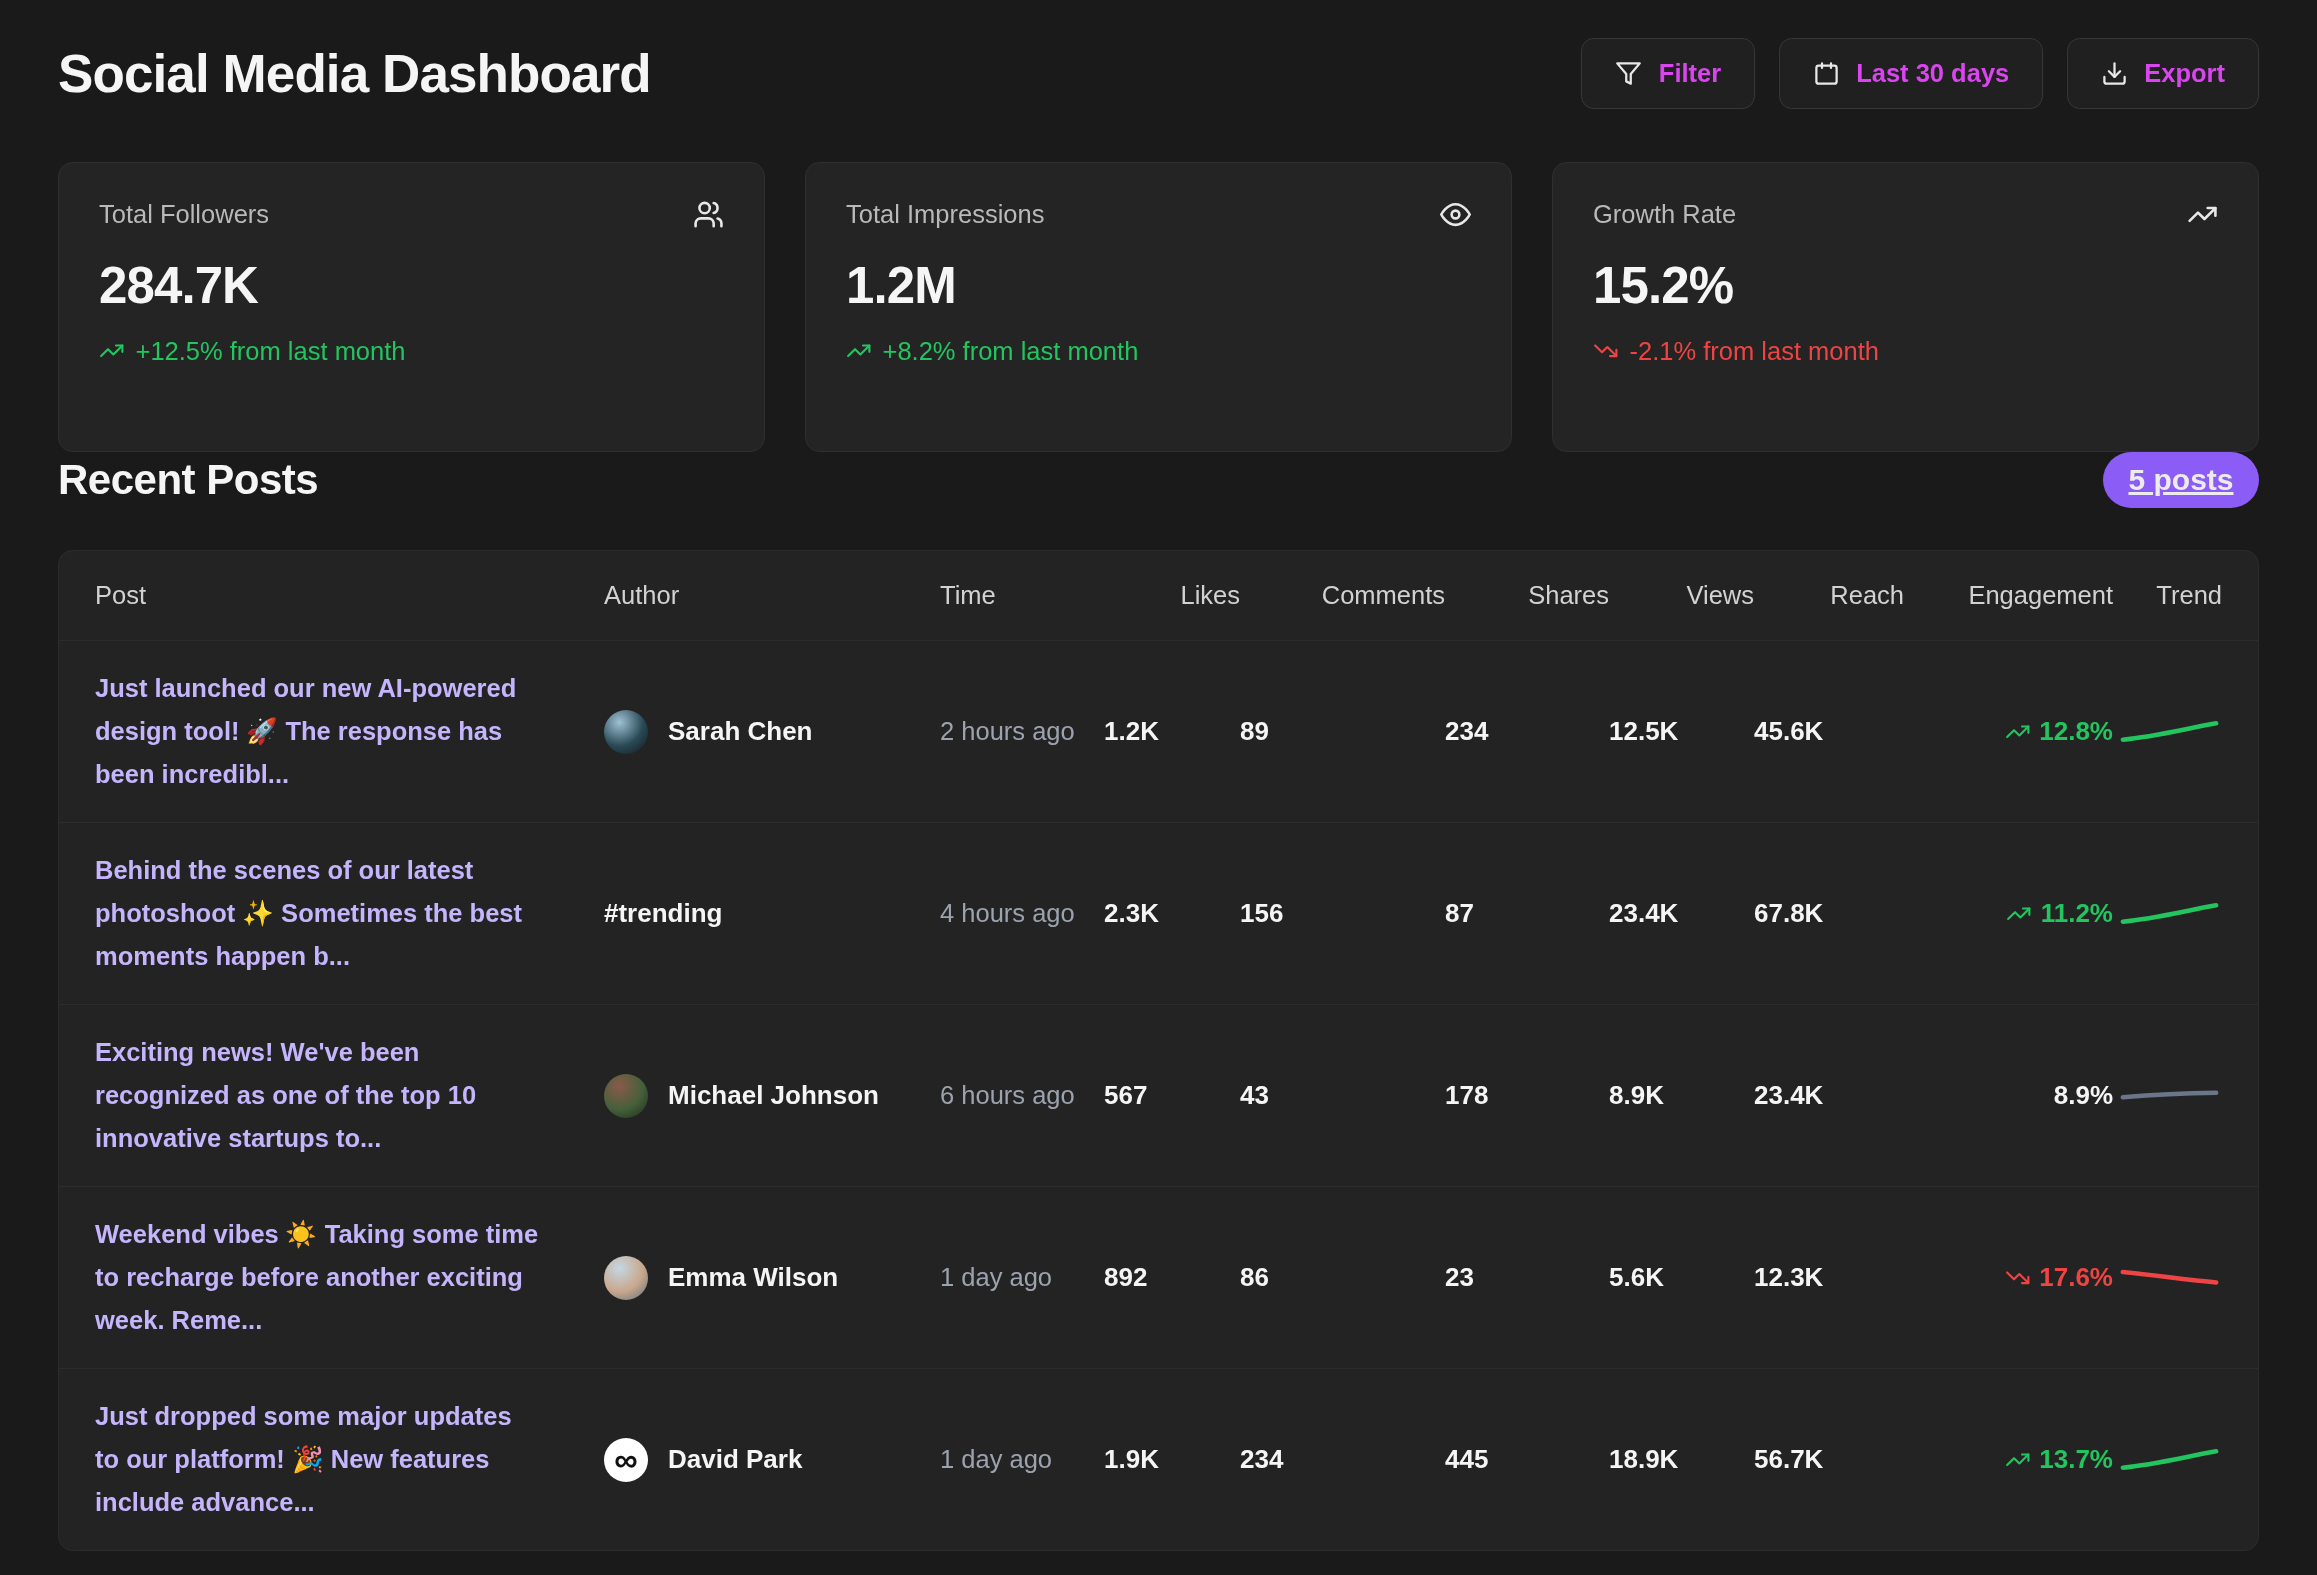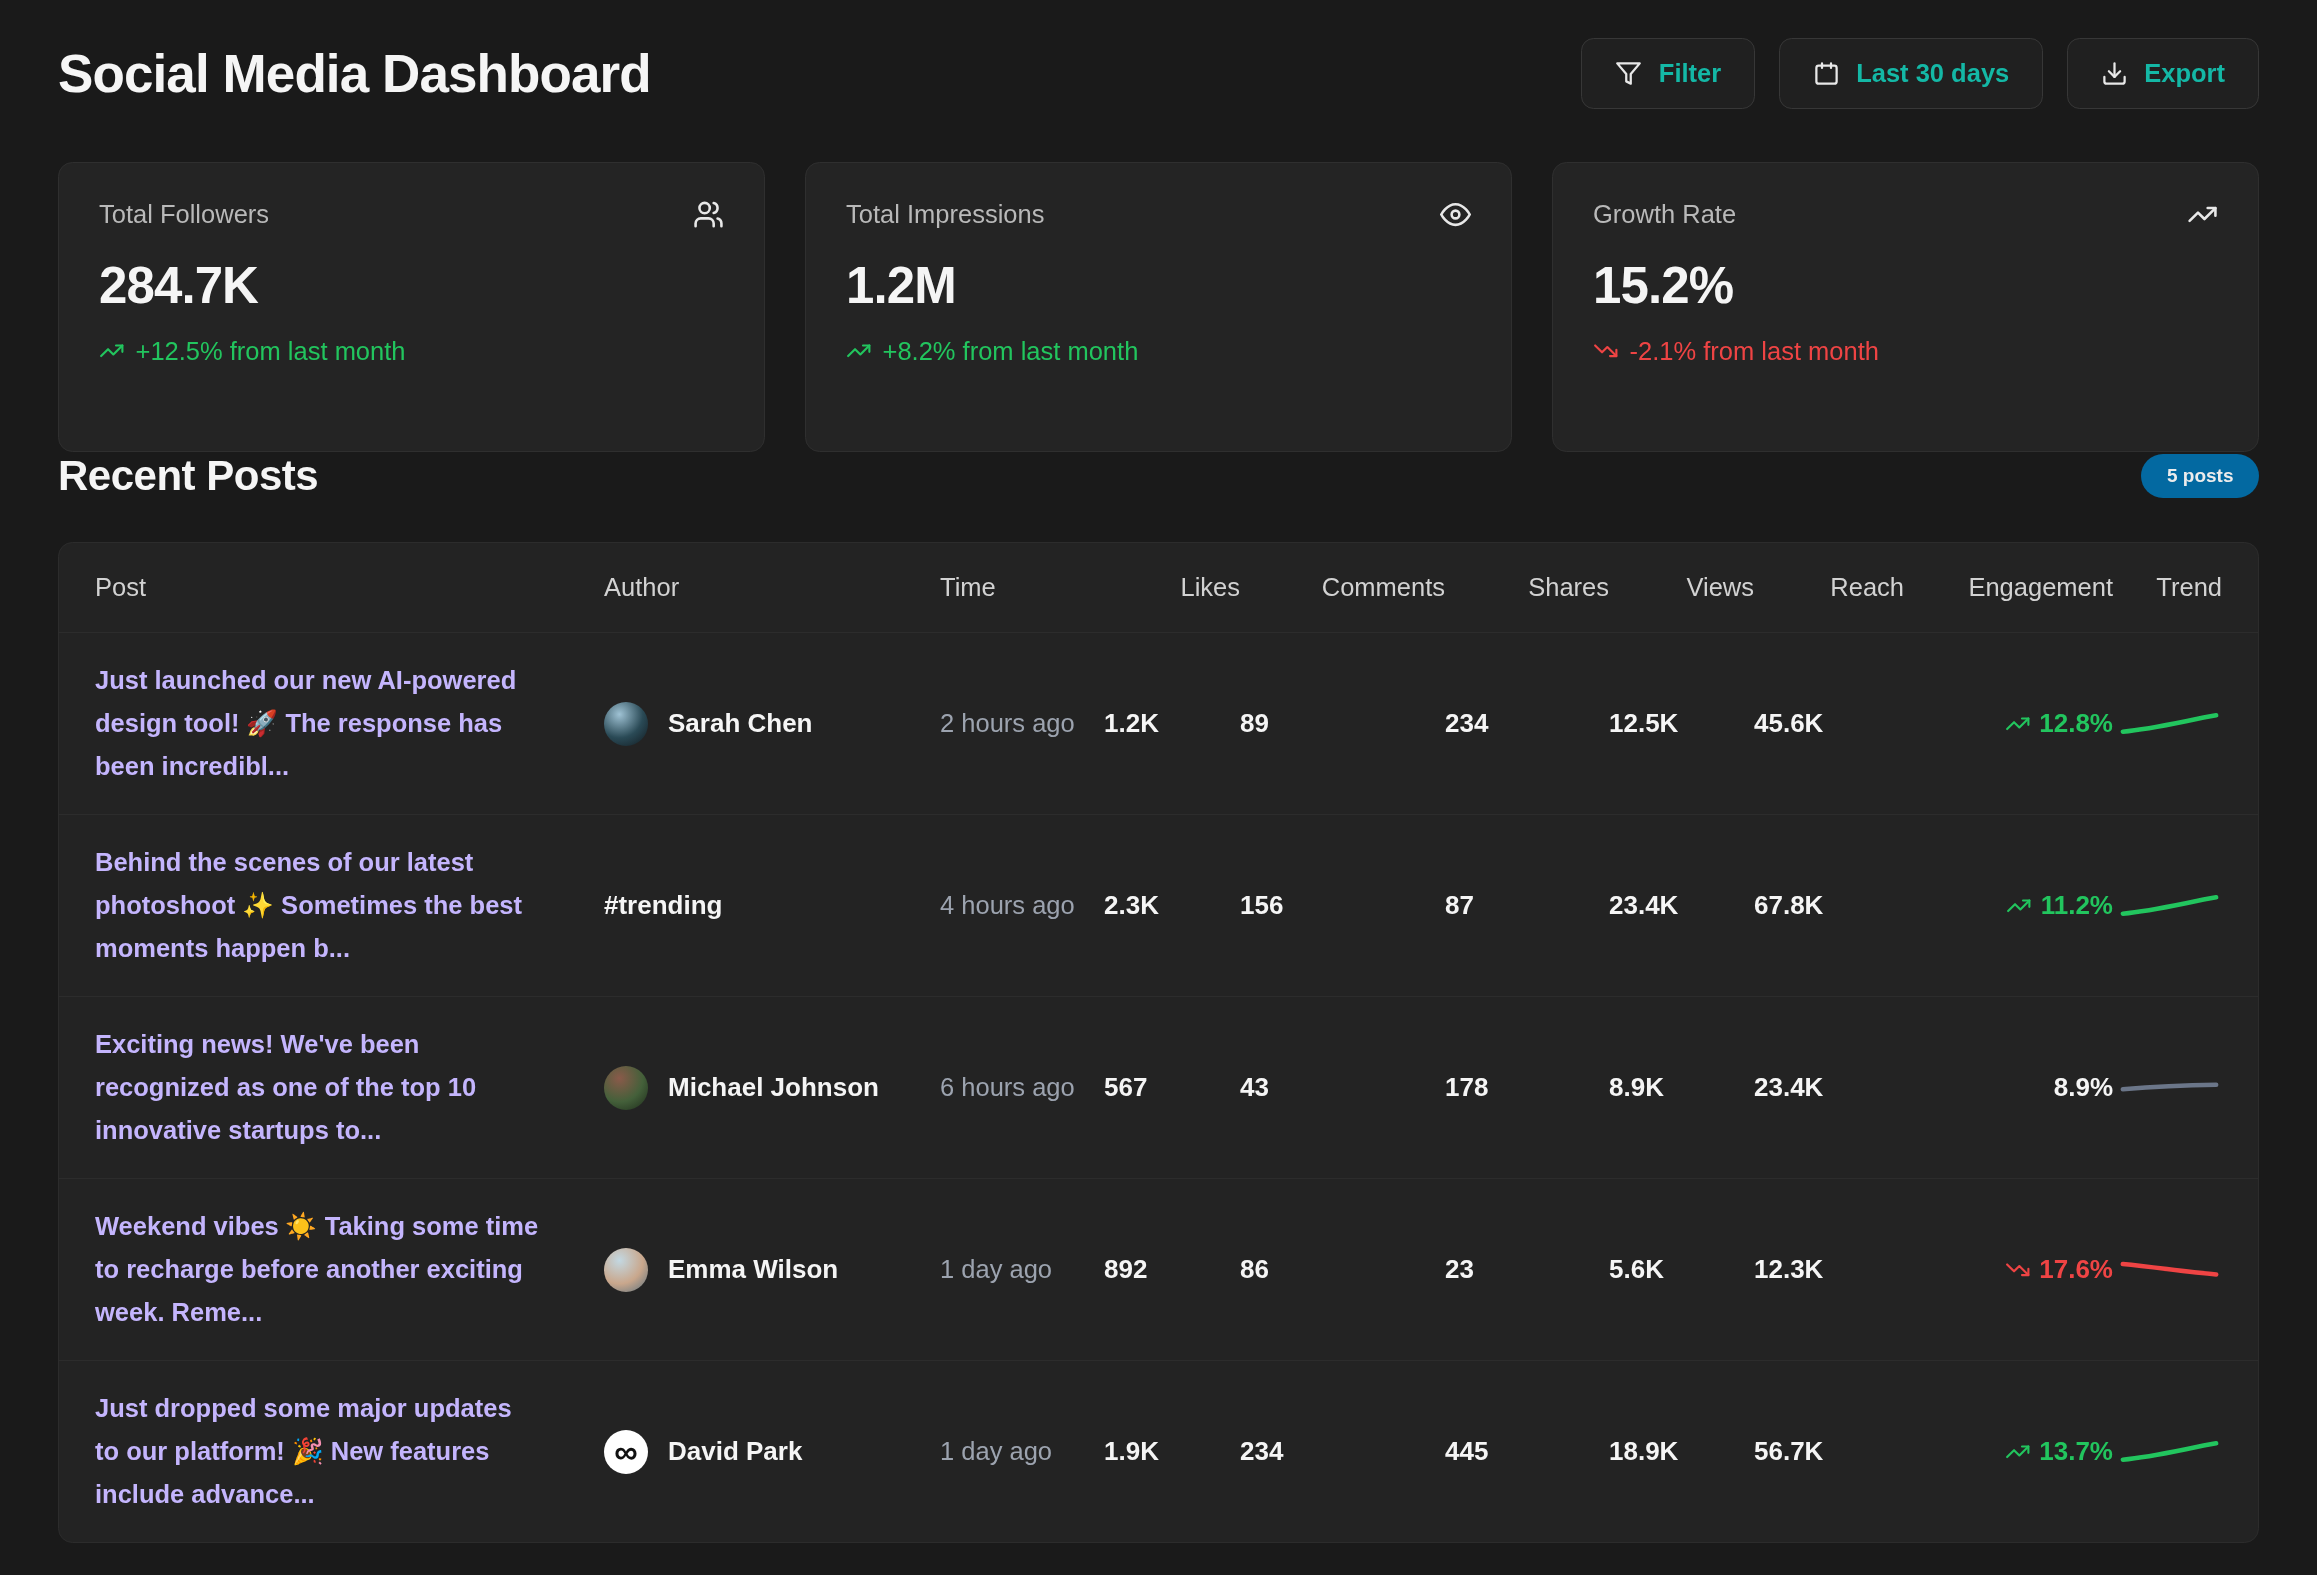--- a/index.html
+++ b/index.html
@@ -12,21 +12,21 @@
   .page { padding: 38px 58px 0 58px; }
 
   
   .topbar { display: flex; justify-content: space-between; align-items: center; }
   h1 { margin: 0; font-size: 53px; font-weight: 700; letter-spacing: -0.9px; }
   .actions { display: flex; gap: 23.6px; }
   .btn {
     display: flex; align-items: center; gap: 16.4px;
     height: 71px; padding: 0 33px;
     background: #202020; border: 0.9px solid #373737; border-radius: 12.7px;
-    color: #14b8a6; font-size: 25.5px; font-weight: 700; cursor: pointer;
+    color: #d946ef; font-size: 25.5px; font-weight: 700; cursor: pointer;
   }
   .btn svg { width: 27px; height: 27px; }
   .icon { stroke: #e8e8e8; fill: none; stroke-width: 2; stroke-linecap: round; stroke-linejoin: round; }
 
   
   .stats { display: flex; gap: 40px; margin-top: 53px; }
   .card {
     flex: 1; height: 290px; padding: 36px 40px;
     background: #242424; border: 0.9px solid #2f2f2f; border-radius: 14.5px;
   }
@@ -34,22 +34,22 @@
   .card-label { font-size: 25.5px; color: #b9b9b9; }
   .card-icon { width: 31px; height: 31px; }
   .card-value { margin-top: 25.5px; font-size: 51px; font-weight: 700; letter-spacing: -0.9px; }
   .card-delta { display: flex; align-items: center; gap: 11px; margin-top: 22px; font-size: 25.5px; }
   .card-delta svg, .eng-cell svg { width: 25.5px; height: 25.5px; stroke: currentColor; fill: none; stroke-width: 2; stroke-linecap: round; stroke-linejoin: round; }
 
   
   .section-head { display: flex; justify-content: space-between; align-items: center; }
   h2 { margin: 0; font-size: 42px; font-weight: 700; letter-spacing: -0.5px; }
   .badge {
-    background: #0369a1; border-radius: 908px; padding: 11px 25.5px;
-    font-size: 19px; font-weight: 700; color: #ececec;
+    background: #8b5cf6; border-radius: 908px; padding: 11px 25.5px;
+    font-size: 30px; font-weight: 700; color: #ececec; text-decoration: underline;
   }
 
   
   .table { margin-top: 42px; background: #232323; border: 0.9px solid #2c2c2c; border-radius: 14.5px; overflow: hidden; }
   .thead, .row {
     display: grid;
     grid-template-columns: 509px 336px 164px 136px 205px 164px 145px 150px 209px 1fr;
     align-items: center; padding: 0 36px;
   }
   .thead { height: 89px; font-size: 25.5px; color: #d2d2d2; }

